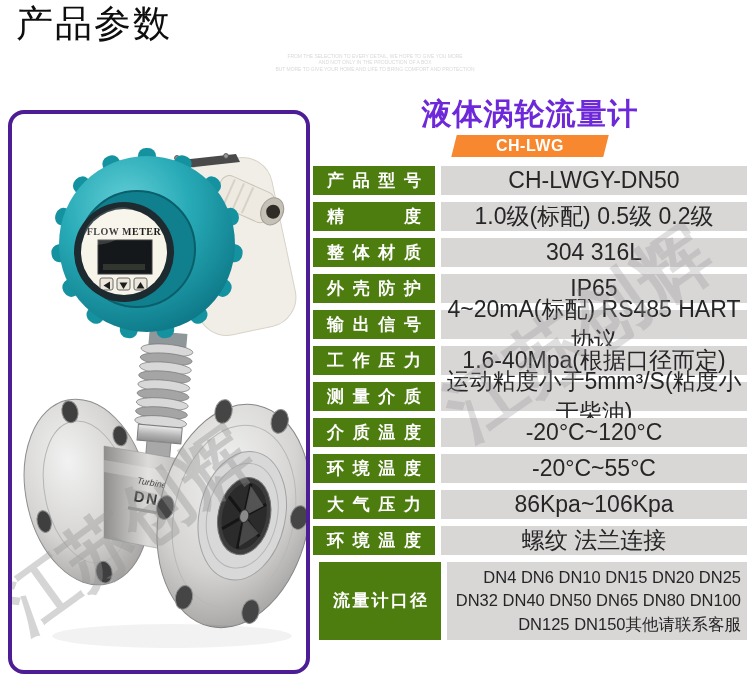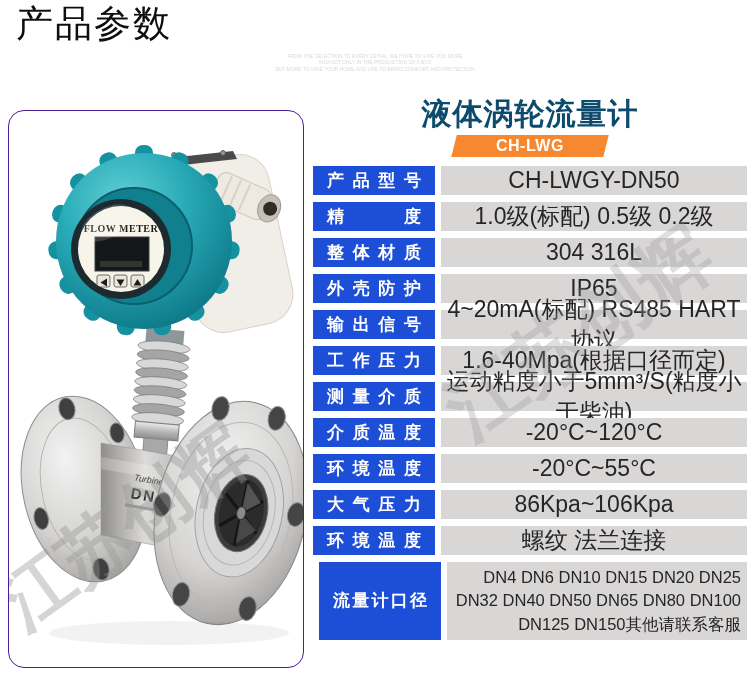--- a/index.html
+++ b/index.html
@@ -4,35 +4,35 @@
 <style>
   html,body{margin:0;padding:0;background:#ffffff;}
   .page{position:relative;width:750px;height:678px;background:#fff;overflow:hidden;
         font-family:"Liberation Sans","DejaVu Sans",sans-serif;}
   .main-title{position:absolute;top:0;left:16px;width:750px;
         font-size:37px;line-height:48px;font-weight:500;color:#0e0e0e;letter-spacing:2px;}
   .tagline{position:absolute;top:54px;left:160px;width:430px;text-align:center;
         color:#d9d9d9;font-size:9px;line-height:1.2;transform:scale(.55);transform-origin:top center;}
   
   .panel{position:absolute;left:8px;top:110px;width:294px;height:556px;
-        border:1px solid #4c1d95;border-radius:16px;background:#fff;overflow:hidden;}
+        border:4px solid #4c1d95;border-radius:16px;background:#fff;overflow:hidden;}
   .panel svg{position:absolute;left:0;top:0;}
   .wm{position:absolute;font-weight:700;white-space:nowrap;pointer-events:none;z-index:5;}
   .wm-image{left:-28px;top:368px;font-size:72px;color:rgba(150,150,150,.40);transform:rotate(-36deg);}
   .wm-table{left:428px;top:282px;font-size:76px;color:rgba(150,150,150,.30);transform:rotate(-35deg);z-index:5;}
   
   .spec{position:absolute;left:313px;top:96px;width:434px;}
-  .spec-title{text-align:center;font-size:30px;line-height:36px;font-weight:700;color:#0c4a6e;letter-spacing:1px;}
+  .spec-title{text-align:center;font-size:30px;line-height:36px;font-weight:700;color:#6d28d9;letter-spacing:1px;}
   .badge{width:152px;height:22px;margin:3px auto 0;background:#f7882f;transform:skewX(-14deg);
         display:flex;align-items:center;justify-content:center;}
   .badge span{transform:skewX(14deg);color:#fff;font-weight:700;font-size:16px;letter-spacing:.5px;}
   .rows{margin-top:9px;}
   .row{display:flex;margin-bottom:7px;height:29px;}
   .row.tall{height:78px;}
-  .cell-label{width:122px;box-sizing:border-box;margin-right:6px;background:#1d4ed8;color:#fff;
+  .cell-label{width:122px;box-sizing:border-box;margin-right:6px;background:#4d7c0f;color:#fff;
         font-size:17px;font-weight:700;line-height:29px;padding:0 14px;
         text-align:justify;text-align-last:justify;}
   .row.tall .cell-label{line-height:78px;margin-left:6px;}
   .cell-value{flex:1;background:#d9d6d6;color:#262626;font-size:23px;
         display:flex;align-items:center;justify-content:center;text-align:center;padding:0 2px;}
   .row.tall .cell-value{font-size:16.5px;line-height:1.42;padding:2px 6px;text-align:right;}
 </style>
 </head>
 <body>
 

